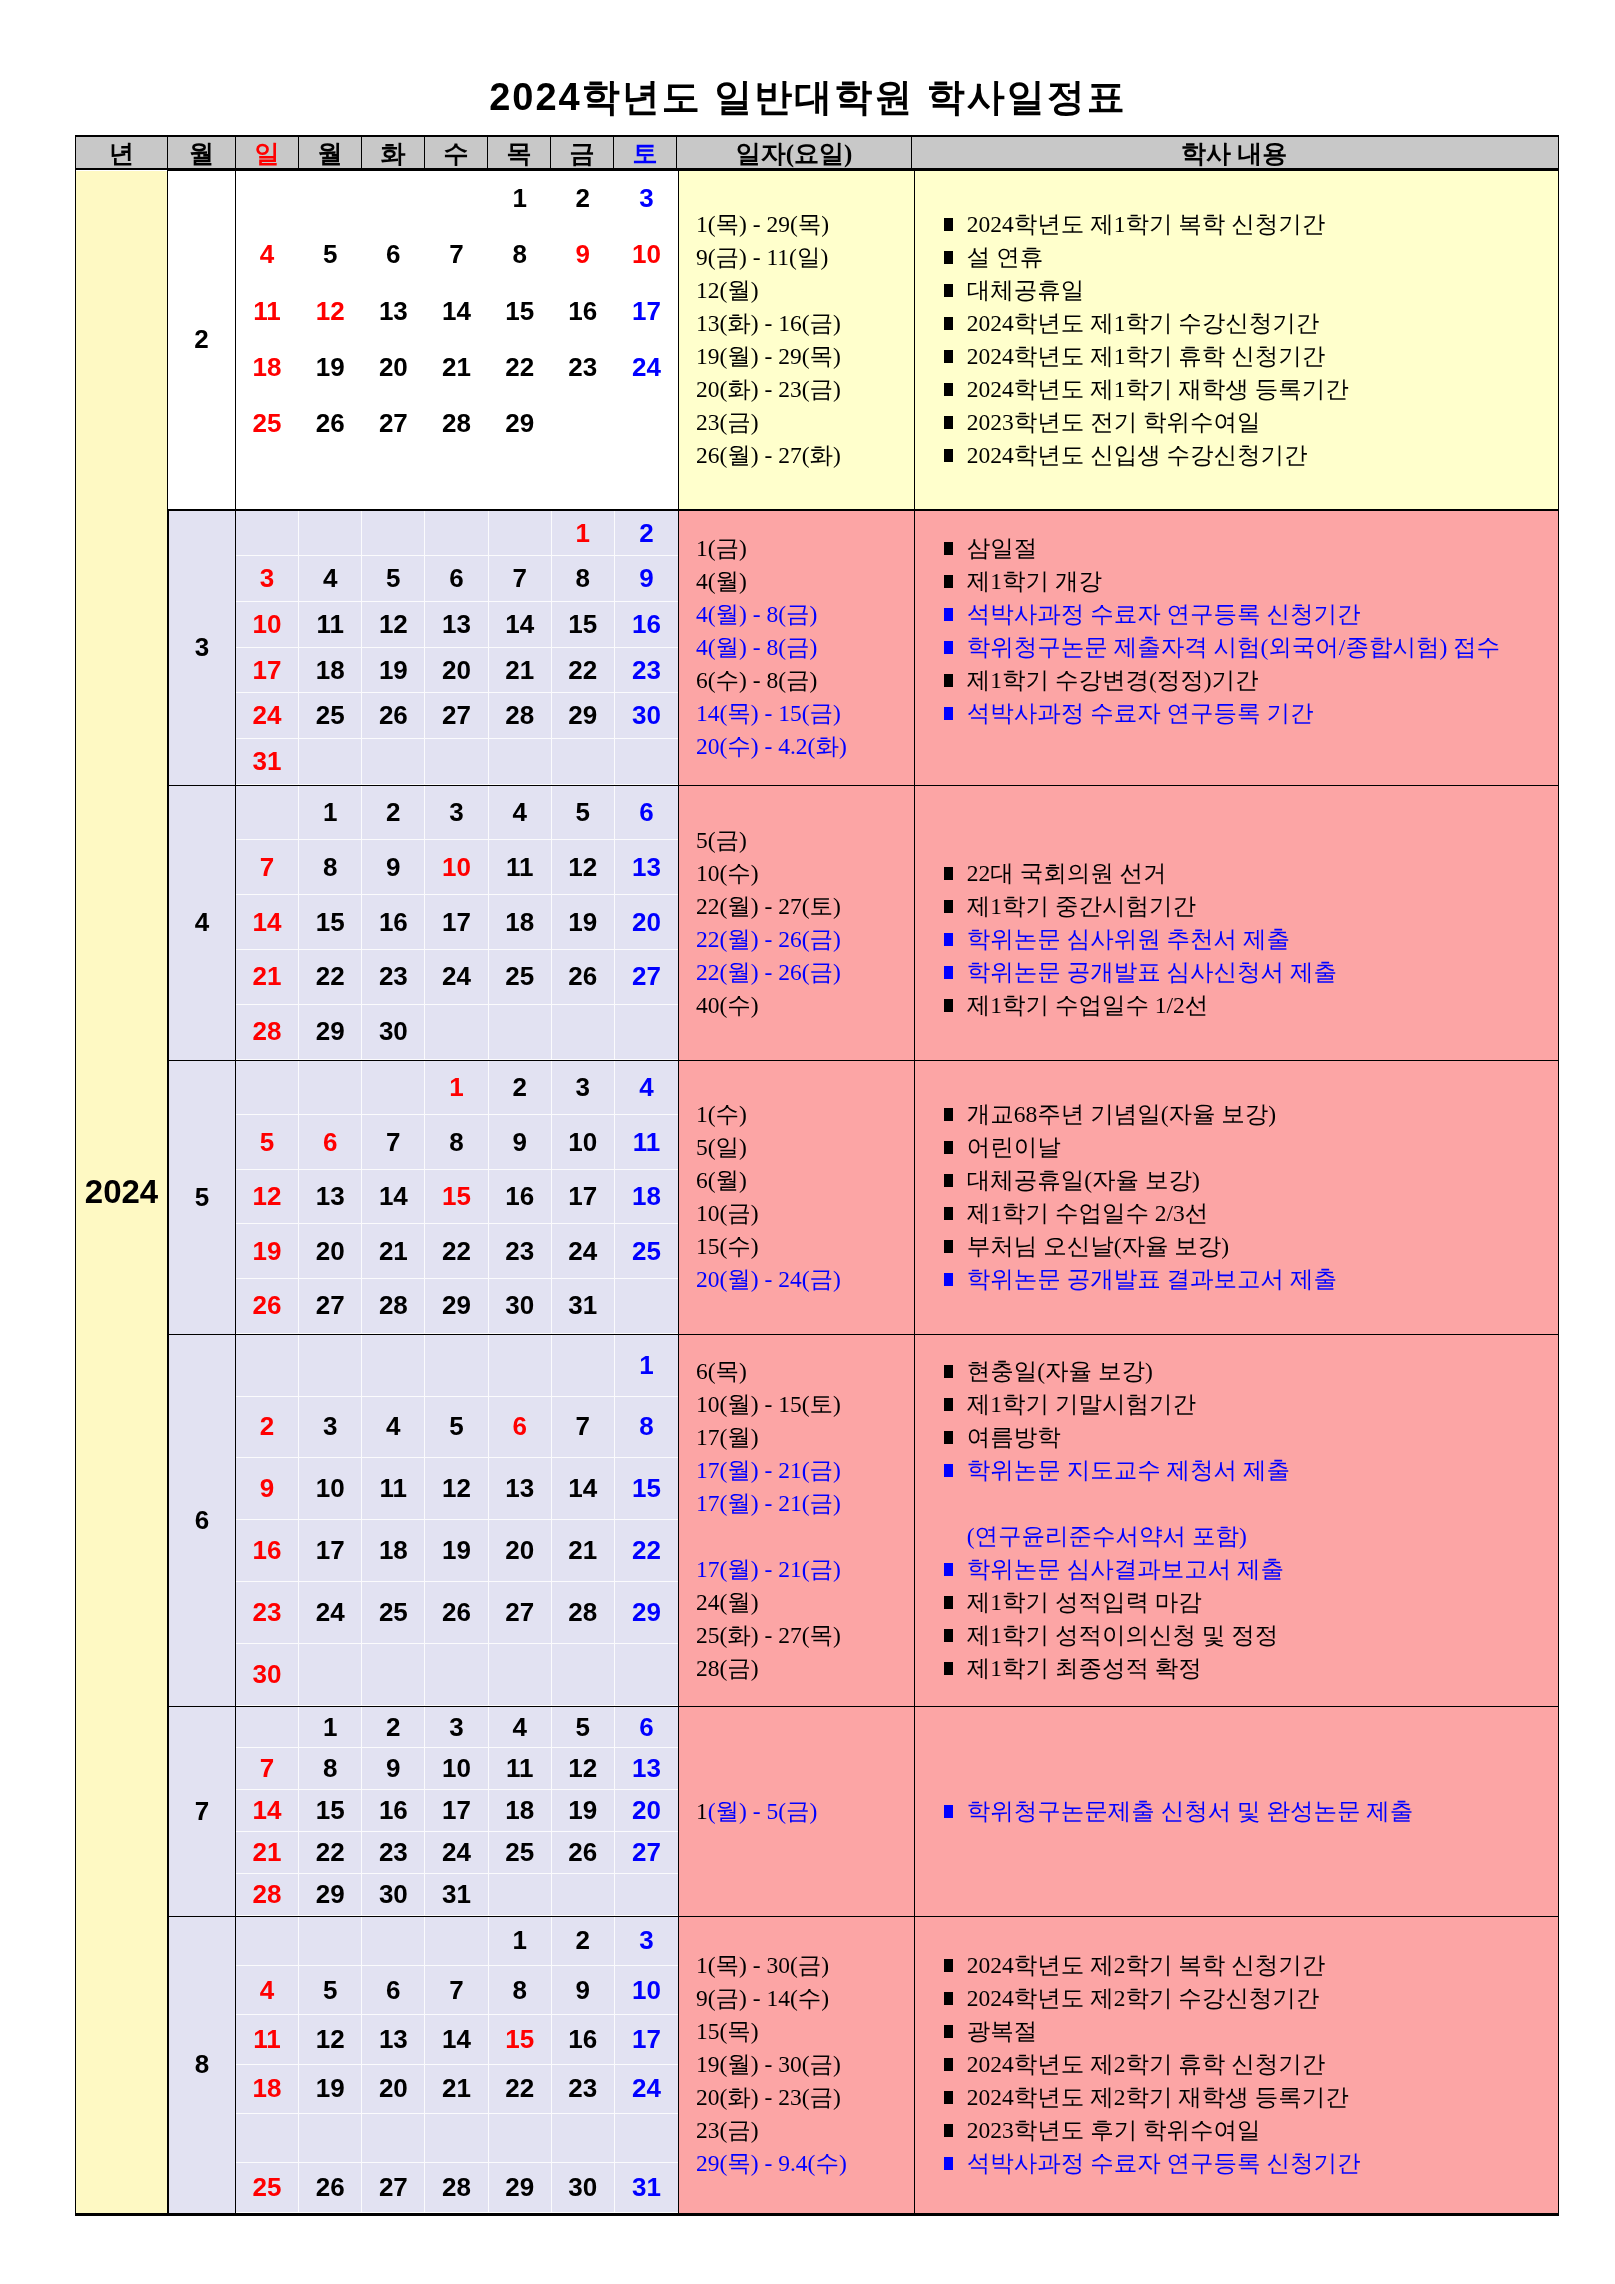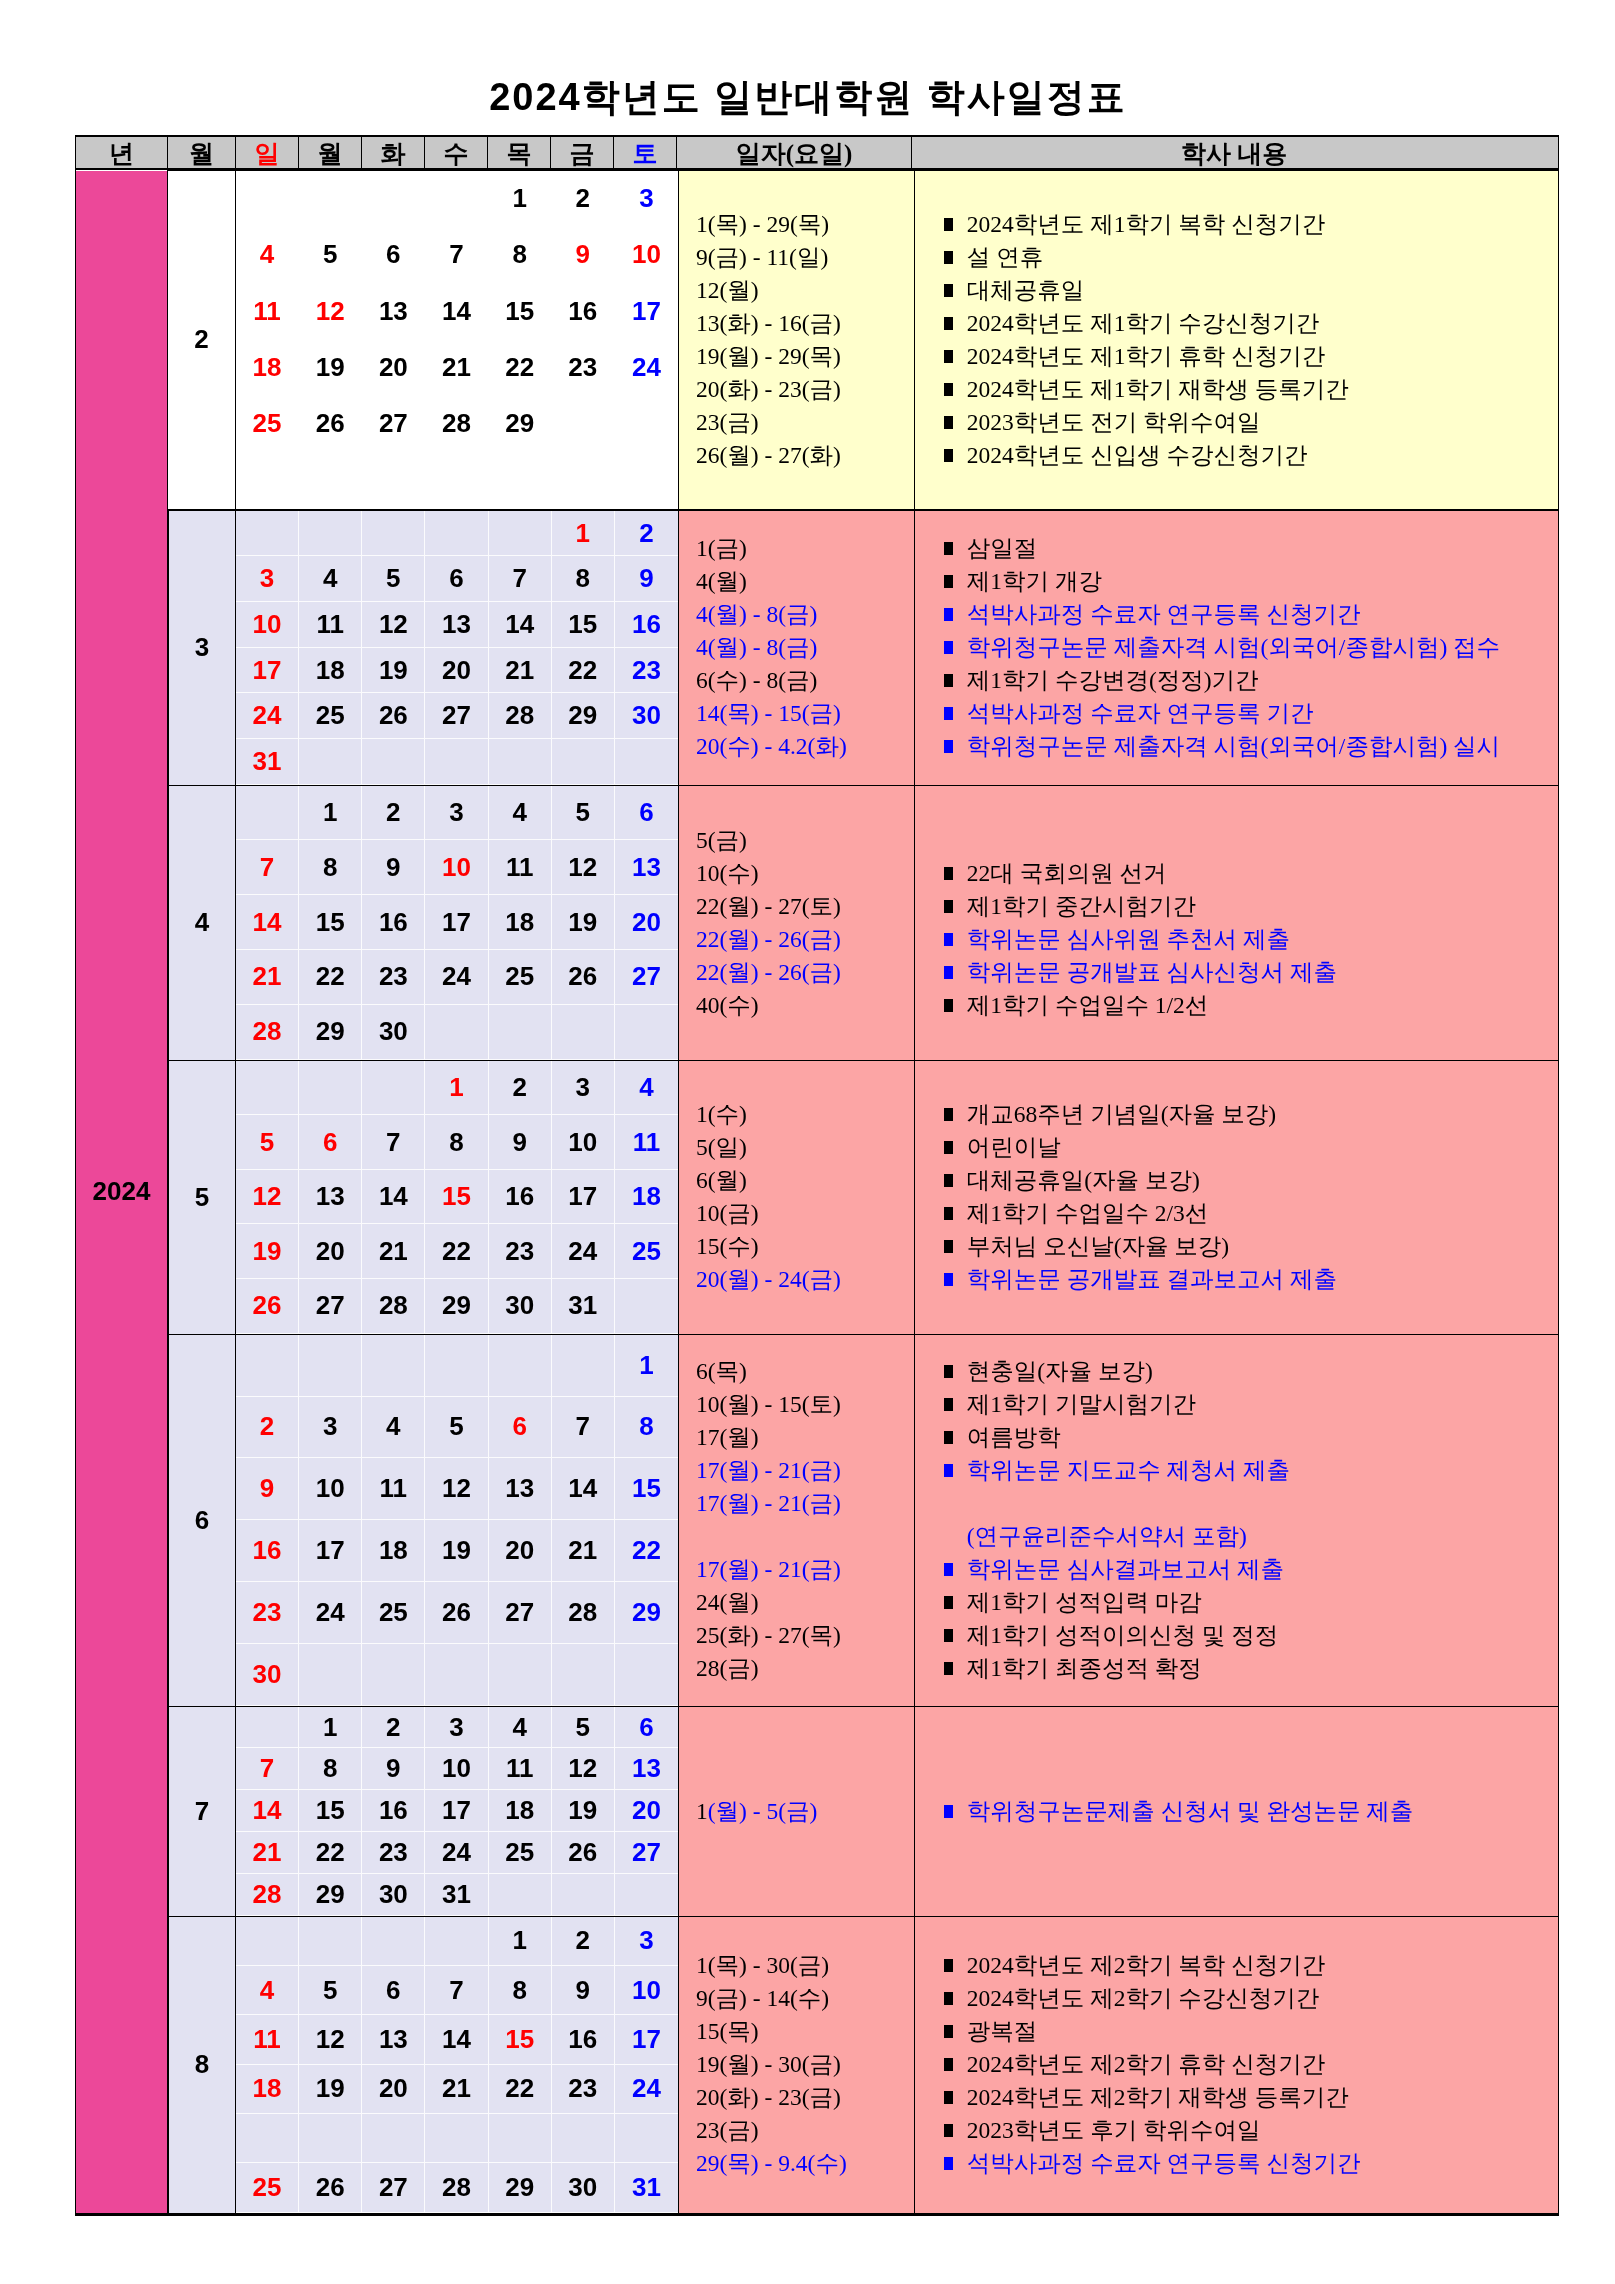--- a/index.html
+++ b/index.html
@@ -18,21 +18,21 @@
   .hdr .hc { display:flex; align-items:center; justify-content:center;
              font-weight:bold; font-size:25px; border-left:0.7px solid #000; }
   .hdr .hc:first-child { border-left:none; }
 
   .r { color:#FF0000; } .b { color:#0000FF; } .k { color:#000000; }
 
   
   .yearcol { position:absolute; left:0; top:36px; bottom:0; width:91px;
              display:flex; align-items:center; justify-content:center;
              font-family:"Liberation Sans","DejaVu Sans",sans-serif;
-             font-weight:bold; font-size:26px; background:#ec4899; }
+             font-weight:bold; font-size:33px; background:#fef9c3; }
 
   
   .mrow { display:grid; grid-template-columns:91px 68px 443px 880px; }
   .mrow .spacer { grid-column:1; background:#fff; }
   .mcell { grid-column:2; border-left:0.7px solid #000; border-top:0.7px solid #000;
            display:flex; align-items:center; justify-content:center;
            font-family:"Liberation Sans","DejaVu Sans",sans-serif; font-weight:bold; font-size:26px; }
   .cal   { grid-column:3; border-left:0.7px solid #000; border-top:0.7px solid #000;
            display:grid; grid-template-columns:repeat(7,1fr); }
   .events{ grid-column:4; border-left:0.7px solid #000; border-top:0.7px solid #000;
@@ -276,24 +276,20 @@
           </div>
           <div class="ev blue">
             <div class="date">14(목) - 15(금)</div>
             <div class="txt">
               <span class="bullet"></span>
               <span>석박사과정 수료자 연구등록 기간</span>
             </div>
           </div>
           <div class="ev blue">
             <div class="date">20(수) - 4.2(화)</div>
-            <div class="txt">
-              <span class="bullet"></span>
-              <span>학위청구논문 제출자격 시험(외국어/종합시험) 실시</span>
-            </div>
           </div>
         </div>
       </div>
       <div class="mrow std" style="height: 275px;">
         <div class="spacer"></div>
         <div class="mcell">4</div>
         <div class="cal" style="grid-template-rows: repeat(5, 1fr);">
           <div class="dc"></div>
           <div class="dc k">1</div>
           <div class="dc k">2</div>

